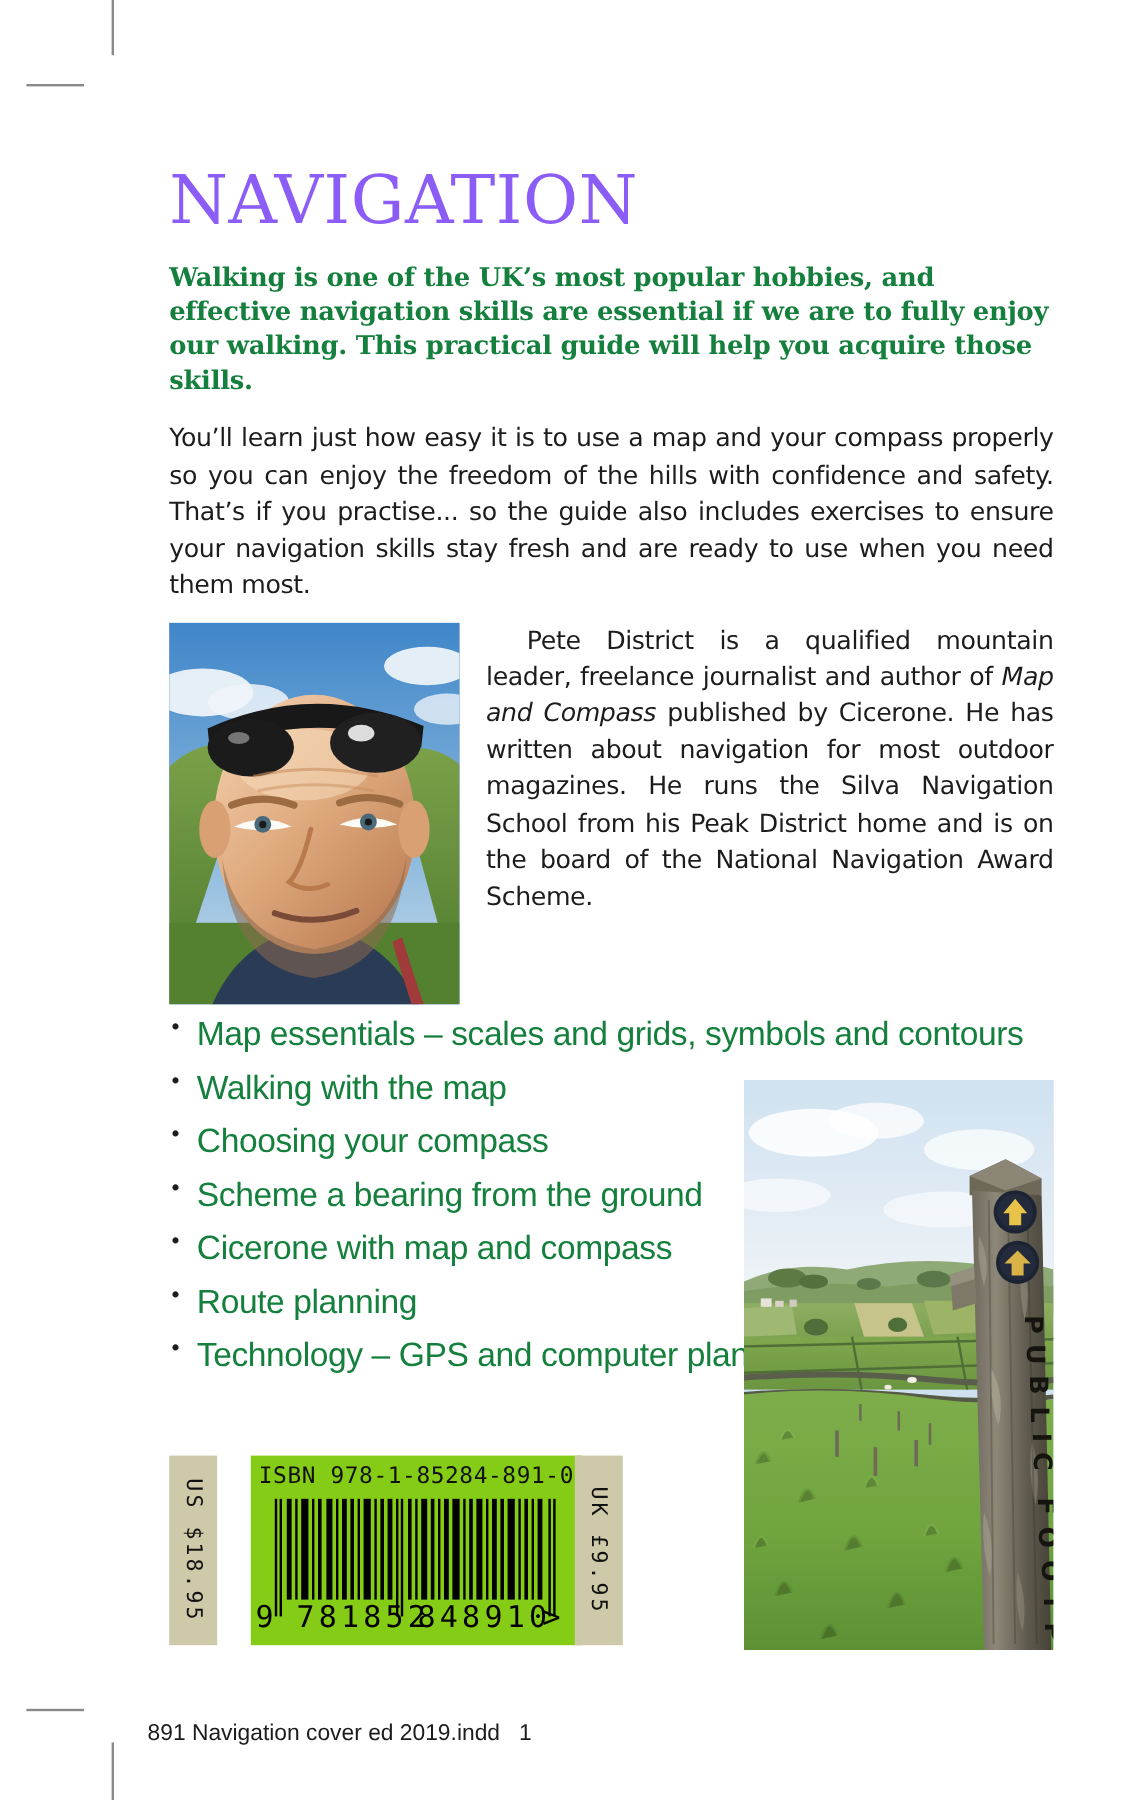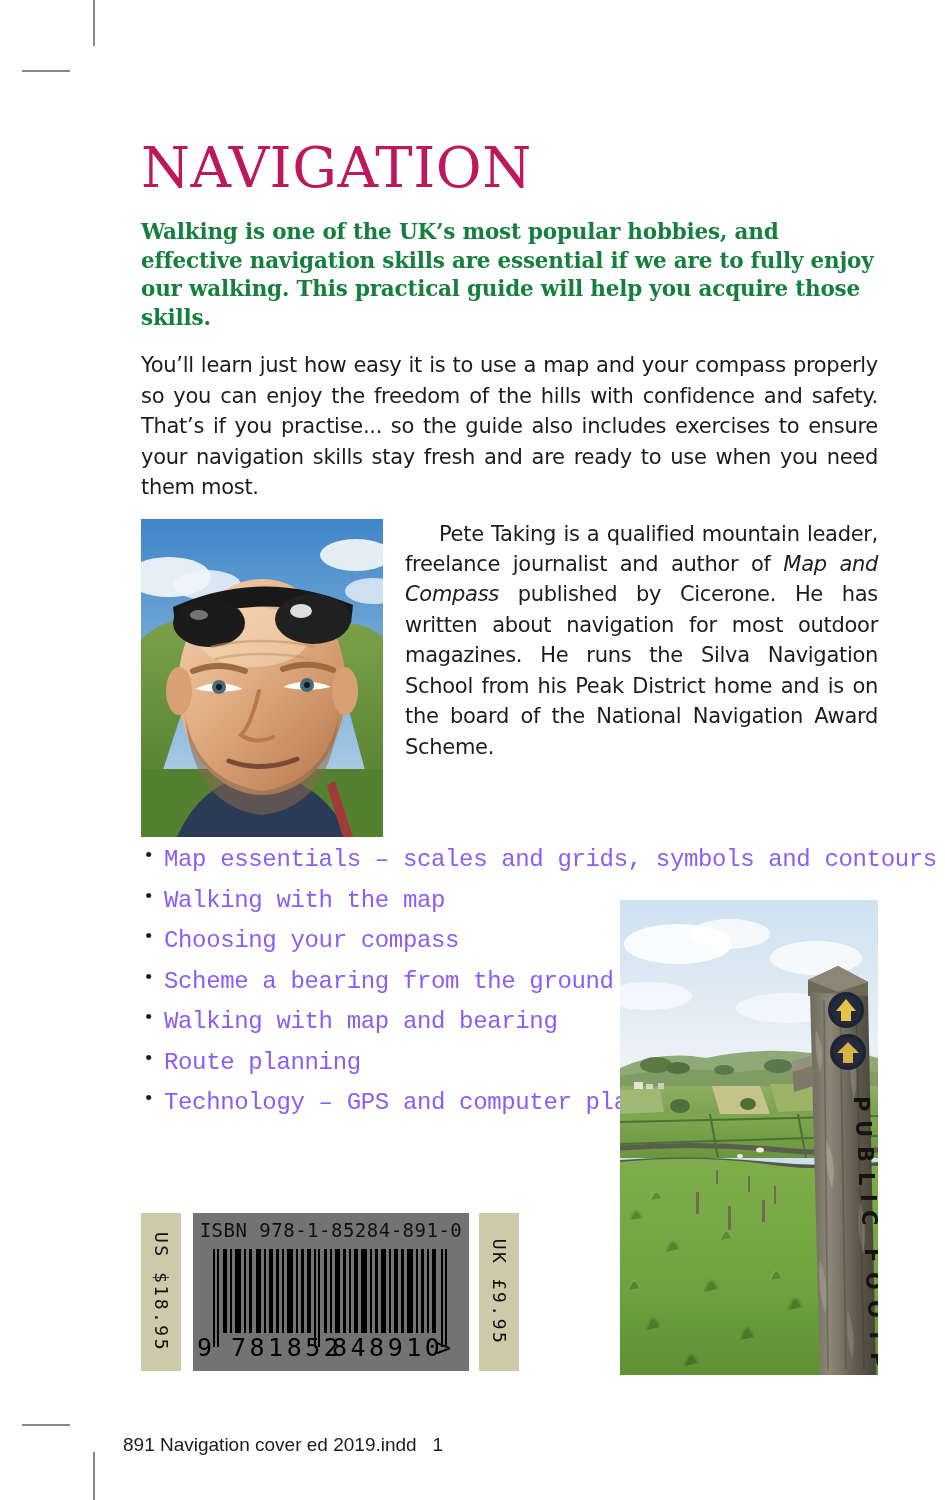--- a/index.html
+++ b/index.html
@@ -42,21 +42,21 @@
     width: 737px;
   }
 
   
   .book-title {
     font-family: "DejaVu Serif", serif;
     font-size: 56px;
     line-height: 1.0;
     letter-spacing: 0.5px;
     font-weight: 400;
-    color: #be185d;
+    color: #8b5cf6;
     margin: 0 0 22px 0;
   }
 
   
   .lede {
     font-family: "DejaVu Serif", serif;
     font-weight: bold;
     font-size: 21.5px;
     line-height: 1.33;
     color: #15803d;
@@ -105,24 +105,24 @@
   .features {
     position: absolute;
     left: 141px;
     top: 848px;
     width: 500px;
     list-style: none;
     margin: 0;
     padding: 0;
   }
   .features li {
-    font-family: Liberation Mono, monospace;
-    font-size: 24px;
+    font-family: Liberation Sans, sans-serif;
+    font-size: 28px;
     line-height: 1.0;
-    color: #8b5cf6;
+    color: #15803d;
     padding: 0 0 0 23px;
     margin: 0 0 16.5px 0;
     position: relative;
     letter-spacing: -0.35px;
     white-space: nowrap;
   }
   .features li::before {
     content: "\2022";
     position: absolute;
     left: 2px;
@@ -166,25 +166,25 @@
     transform: translate(-50%,-50%) rotate(90deg);
     transform-origin: center center;
     white-space: nowrap;
     font-family: "DejaVu Sans Mono", monospace;
     font-size: 18px;
     letter-spacing: 2.5px;
     color: #111;
   }
   .barcode-core {
     position: absolute;
-    left: 52px;
+    left: 68px;
     top: 0;
     width: 276px;
     height: 158px;
-    background: #737373;
+    background: #84cc16;
   }
   .isbn-text {
     position: absolute;
     left: 0; top: 6px;
     width: 276px;
     text-align: center;
     font-family: "DejaVu Sans Mono", monospace;
     font-size: 19px;
     letter-spacing: 0.5px;
     color: #111;
@@ -316,31 +316,31 @@
 
             <path d="M88 242 Q 121 254 156 240" stroke="#7a4a38" stroke-width="5" fill="none" stroke-linecap="round"></path>
 
             <path d="M70 128 Q 121 116 174 128" stroke="#c98f60" stroke-width="2.5" fill="none" opacity="0.6"></path>
             <path d="M74 140 Q 121 130 170 140" stroke="#c98f60" stroke-width="2.5" fill="none" opacity="0.5"></path>
           </g>
         </svg>
       </div>
 
       <p class="author-bio">
-        <span>Pete Taking is a qualified mountain leader, freelance journalist and author of </span><em>Map and Compass</em><span> published by Cicerone. He has written about navigation for most outdoor magazines. He runs the Silva Navigation School from his Peak District home and is on the board of the National Navigation Award Scheme.</span>
+        <span>Pete District is a qualified mountain leader, freelance journalist and author of </span><em>Map and Compass</em><span> published by Cicerone. He has written about navigation for most outdoor magazines. He runs the Silva Navigation School from his Peak District home and is on the board of the National Navigation Award Scheme.</span>
       </p>
     </div>
   </div>
 
   <ul class="features">
     <li>Map essentials – scales and grids, symbols and contours</li>
     <li>Walking with the map</li>
     <li>Choosing your compass</li>
     <li>Scheme a bearing from the ground</li>
-    <li>Walking with map and bearing</li>
+    <li>Cicerone with map and compass</li>
     <li>Route planning</li>
     <li>Technology – GPS and computer planning</li>
   </ul>
 
   <div class="signpost-photo">
     <svg viewBox="0 0 258 475" width="258" height="475" preserveAspectRatio="none">
       <defs>
         <linearGradient id="sky2" x1="0" y1="0" x2="0" y2="1">
           <stop offset="0%" stop-color="#cfe2f0"></stop>
           <stop offset="55%" stop-color="#dfeaf4"></stop>

